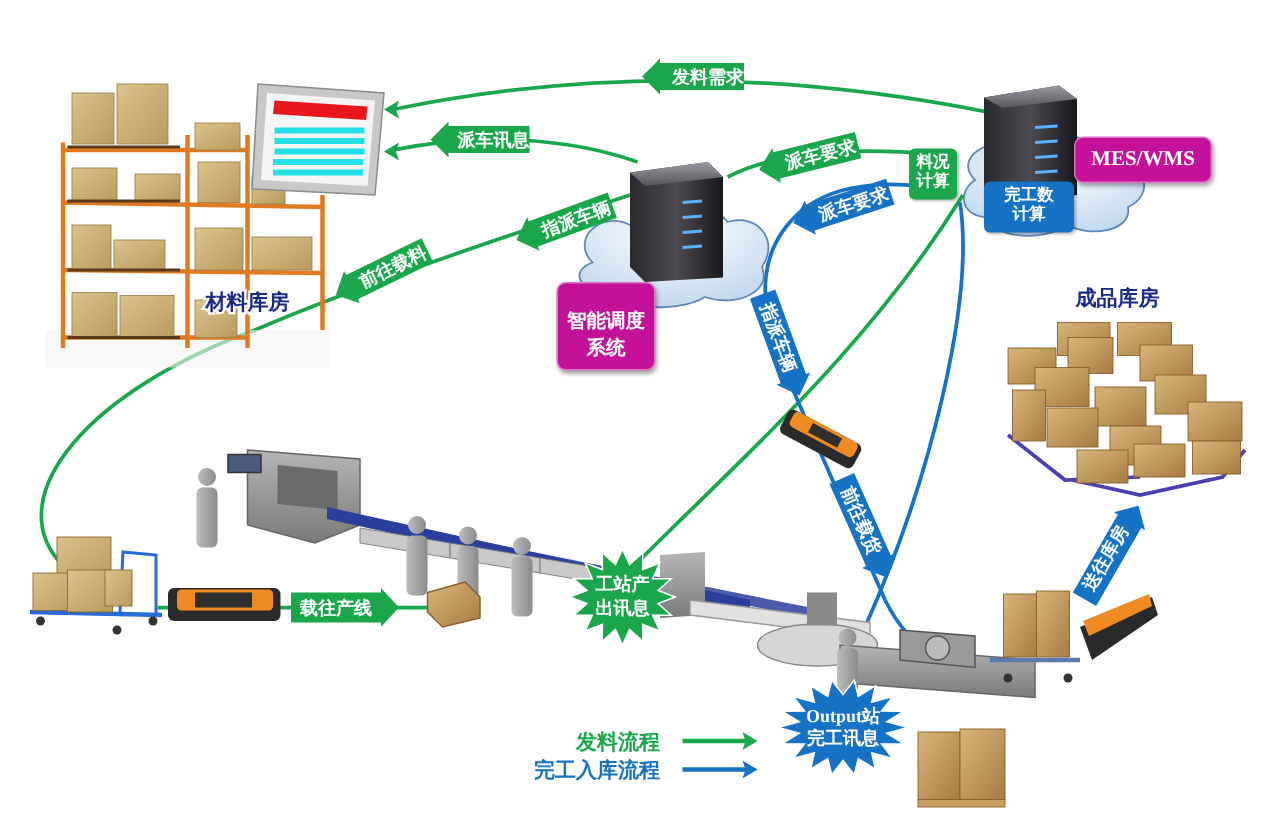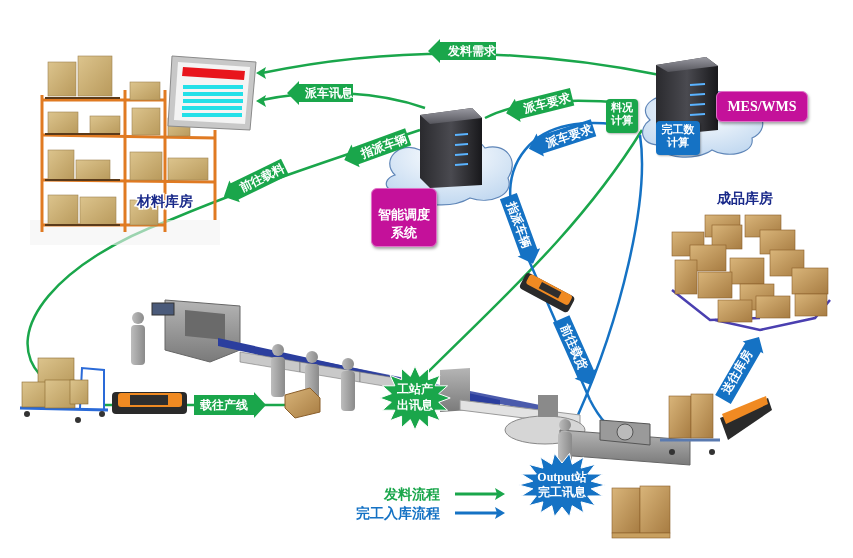--- a/index.html
+++ b/index.html
@@ -341,16 +341,16 @@
 <div class="mag-box" style="left:371px; top:188px; width:64px; height:40px; font-size:13px; line-height:18px; padding-top:17px;">
   <div>智能调度</div>
   <div>系统</div>
 </div>
 
 <div class="small-tag" style="left:606px; top:99px; width:32px; height:32px; background:#1aa64b; padding-top:2px;">
   <div>料况</div>
   <div>计算</div>
 </div>
 
-<div class="small-tag" style="left:656px; top:121px; width:44px; height:32px; background:#1572c4; padding-top:2px;">
+<div class="small-tag" style="left:656px; top:121px; width:60px; height:32px; background:#1572c4; padding-top:2px;">
   <div>完工数</div>
   <div>计算</div>
 </div>
 
 </body></html>

